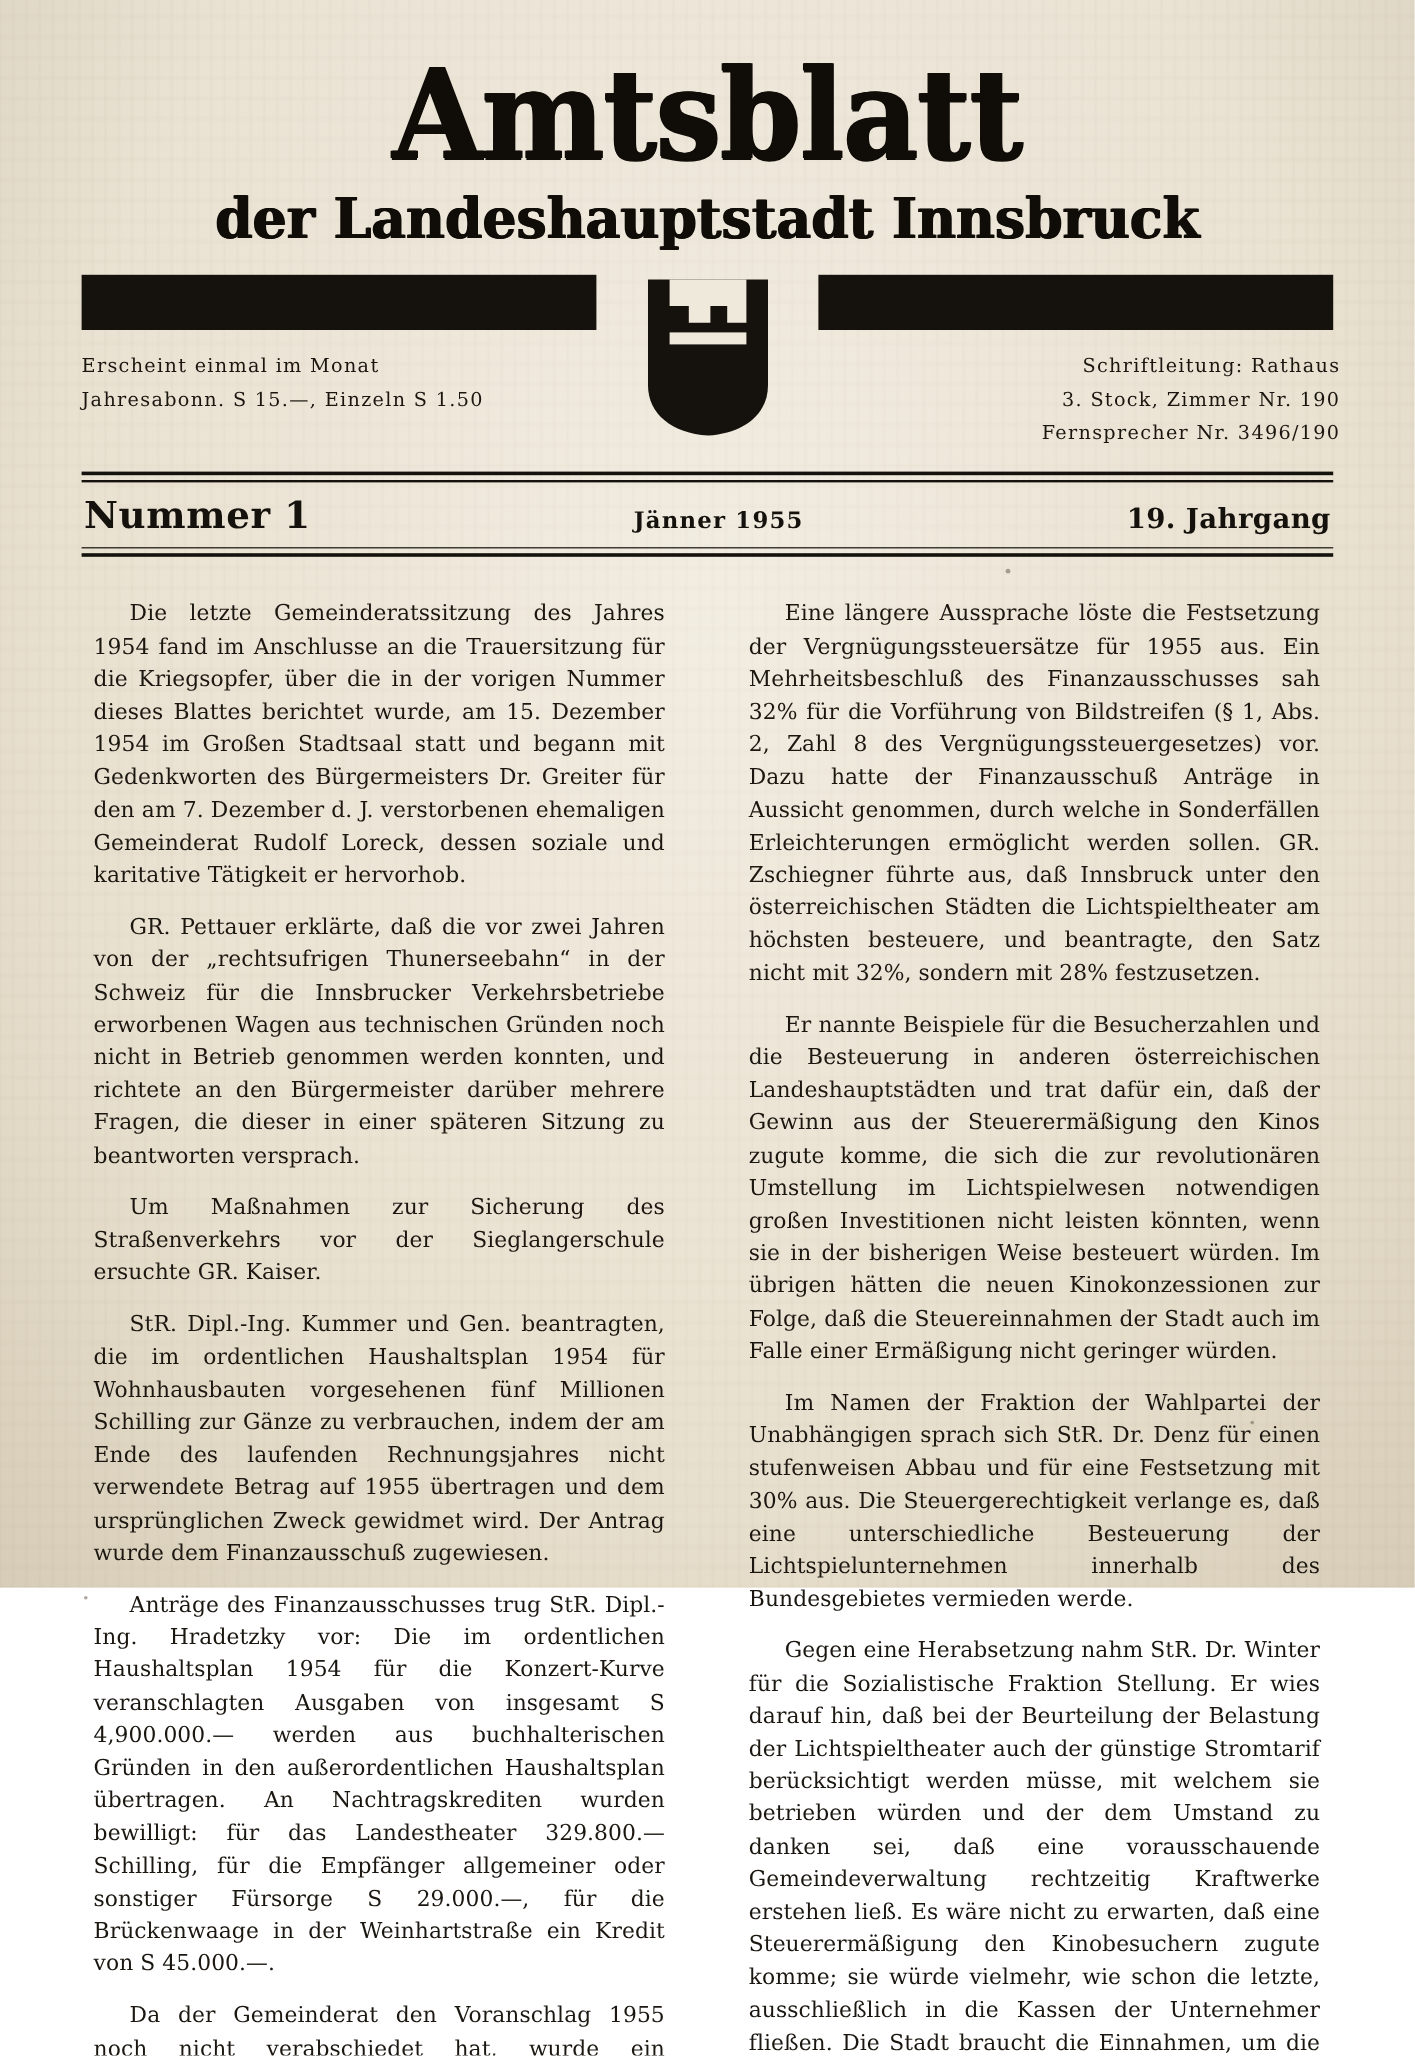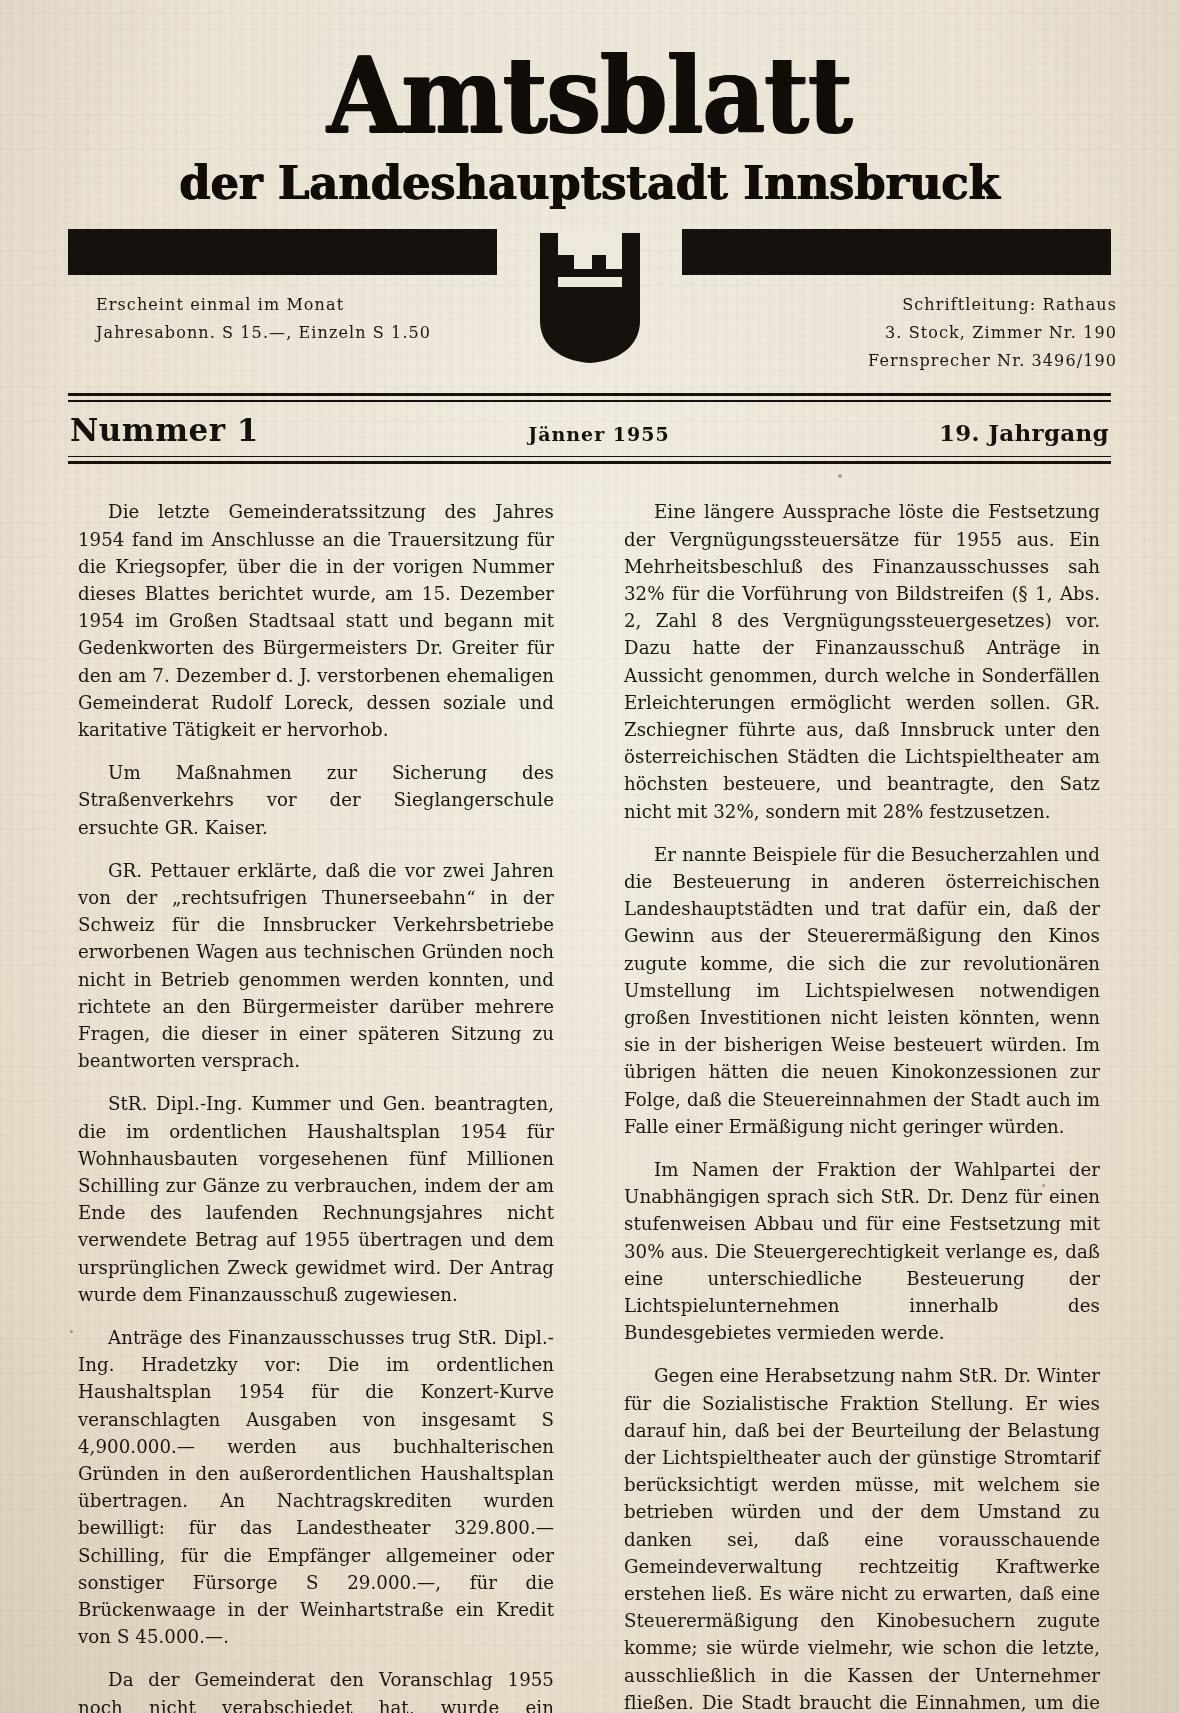--- a/index.html
+++ b/index.html
@@ -10,21 +10,21 @@
   body {
     width: 1179px;
     height: 1713px;
     overflow: hidden;
     font-family: "DejaVu Serif", serif;
     color: #15120d;
   }
   .page {
     position: relative;
     width: 1179px;
-    height: 1713px;
+    height: 1323px;
     background: linear-gradient(180deg, #efe9dc 0%, #eee7d8 40%, #ece5d5 100%);
     box-sizing: border-box;
   }
   
   .page::before {
     content: "";
     position: absolute;
     inset: 0;
     background-image:
       repeating-linear-gradient(90deg, rgba(120,100,70,0.045) 0px, rgba(120,100,70,0.0) 2px, rgba(120,100,70,0.0) 9px, rgba(120,100,70,0.04) 11px),
@@ -99,21 +99,21 @@
   .imprint {
     display: flex;
     justify-content: space-between;
     margin-top: 16px;
     font-family: "DejaVu Serif", serif;
     font-size: 16px;
     line-height: 1.75;
     letter-spacing: 1.1px;
     color: #1a160f;
   }
-  .imprint-col { width: 430px; margin-left: 28px; }
+  .imprint-col { width: 430px; }
   .imprint-col.left { text-align: left; padding-left: 6px; }
   .imprint-col.right { text-align: right; padding-left: 26px; }
   .rules {
     margin-top: 18px;
   }
   .rule-thick {
     height: 3px;
     background: #15120d;
     margin: 0 6px;
   }
@@ -224,22 +224,22 @@
 
     <div class="rules rules-bottom">
       <div class="rule-thin"></div>
       <div class="rule-thick"></div>
     </div>
 
 
     <div class="columns">
       <div class="col">
         <p>Die letzte Gemeinderatssitzung des Jahres 1954 fand im Anschlusse an die Trauersitzung für die Kriegsopfer, über die in der vorigen Nummer dieses Blattes berichtet wurde, am 15. Dezember 1954 im Großen Stadtsaal statt und begann mit Gedenkworten des Bürgermeisters Dr. Greiter für den am 7. Dezember d. J. verstorbenen ehemaligen Gemeinderat Rudolf Loreck, dessen soziale und karitative Tätigkeit er hervorhob.</p>
+        <p>GR. Pettauer erklärte, daß die vor zwei Jahren von der „rechtsufrigen Thunerseebahn“ in der Schweiz für die Innsbrucker Verkehrsbetriebe erworbenen Wagen aus technischen Gründen noch nicht in Betrieb genommen werden konnten, und richtete an den Bürgermeister darüber mehrere Fragen, die dieser in einer späteren Sitzung zu beantworten versprach.</p>
         <p>Um Maßnahmen zur Sicherung des Straßenverkehrs vor der Sieglangerschule ersuchte GR. Kaiser.</p>
-        <p>GR. Pettauer erklärte, daß die vor zwei Jahren von der „rechtsufrigen Thunerseebahn“ in der Schweiz für die Innsbrucker Verkehrsbetriebe erworbenen Wagen aus technischen Gründen noch nicht in Betrieb genommen werden konnten, und richtete an den Bürgermeister darüber mehrere Fragen, die dieser in einer späteren Sitzung zu beantworten versprach.</p>
         <p>StR. Dipl.-Ing. Kummer und Gen. beantragten, die im ordentlichen Haushaltsplan 1954 für Wohnhausbauten vorgesehenen fünf Millionen Schilling zur Gänze zu verbrauchen, indem der am Ende des laufenden Rechnungsjahres nicht verwendete Betrag auf 1955 übertragen und dem ursprünglichen Zweck gewidmet wird. Der Antrag wurde dem Finanzausschuß zugewiesen.</p>
         <p>Anträge des Finanzausschusses trug StR. Dipl.-Ing. Hradetzky vor: Die im ordentlichen Haushaltsplan 1954 für die Konzert-Kurve veranschlagten Ausgaben von insgesamt S 4,900.000.— werden aus buchhalterischen Gründen in den außerordentlichen Haushaltsplan übertragen. An Nachtragskrediten wurden bewilligt: für das Landestheater 329.800.— Schilling, für die Empfänger allgemeiner oder sonstiger Fürsorge S 29.000.—, für die Brückenwaage in der Weinhartstraße ein Kredit von S 45.000.—.</p>
         <p>Da der Gemeinderat den Voranschlag 1955 noch nicht verabschiedet hat, wurde ein Budgetprovisorium bis 1. März 1955 beschlossen, indem der Bürgermeister ermächtigt wurde, bis zur Festsetzung des Voranschlages 1955, spätestens bis 1. März 1955, alle notwendigen Ausgaben zu leisten und die Abgaben im bisherigen Ausmaß gegen nachträgliche Anrechnung auf die im Gemeinderat beschlossenen Abgaben weiter einzuheben.</p>
       </div>
       <div class="col">
         <p>Eine längere Aussprache löste die Festsetzung der Vergnügungssteuersätze für 1955 aus. Ein Mehrheitsbeschluß des Finanzausschusses sah 32% für die Vorführung von Bildstreifen (§ 1, Abs. 2, Zahl 8 des Vergnügungssteuergesetzes) vor. Dazu hatte der Finanzausschuß Anträge in Aussicht genommen, durch welche in Sonderfällen Erleichterungen ermöglicht werden sollen. GR. Zschiegner führte aus, daß Innsbruck unter den österreichischen Städten die Lichtspieltheater am höchsten besteuere, und beantragte, den Satz nicht mit 32%, sondern mit 28% festzusetzen.</p>
         <p>Er nannte Beispiele für die Besucherzahlen und die Besteuerung in anderen österreichischen Landeshauptstädten und trat dafür ein, daß der Gewinn aus der Steuerermäßigung den Kinos zugute komme, die sich die zur revolutionären Umstellung im Lichtspielwesen notwendigen großen Investitionen nicht leisten könnten, wenn sie in der bisherigen Weise besteuert würden. Im übrigen hätten die neuen Kinokonzessionen zur Folge, daß die Steuereinnahmen der Stadt auch im Falle einer Ermäßigung nicht geringer würden.</p>
         <p>Im Namen der Fraktion der Wahlpartei der Unabhängigen sprach sich StR. Dr. Denz für einen stufenweisen Abbau und für eine Festsetzung mit 30% aus. Die Steuergerechtigkeit verlange es, daß eine unterschiedliche Besteuerung der Lichtspielunternehmen innerhalb des Bundesgebietes vermieden werde.</p>
         <p>Gegen eine Herabsetzung nahm StR. Dr. Winter für die Sozialistische Fraktion Stellung. Er wies darauf hin, daß bei der Beurteilung der Belastung der Lichtspieltheater auch der günstige Stromtarif berücksichtigt werden müsse, mit welchem sie betrieben würden und der dem Umstand zu danken sei, daß eine vorausschauende Gemeindeverwaltung rechtzeitig Kraftwerke erstehen ließ. Es wäre nicht zu erwarten, daß eine Steuerermäßigung den Kinobesuchern zugute komme; sie würde vielmehr, wie schon die letzte, ausschließlich in die Kassen der Unternehmer fließen. Die Stadt braucht die Einnahmen, um die großen Aufgaben, die ihr gestellt sind, erfüllen zu können. Daher wäre der Antrag, die Steuer mit 32% festzusetzen, nicht ungerecht. Die Sozialistische Fraktion stimme nur deshalb nicht für einen höheren Satz, weil keine Aussicht wäre, daß er von der Aufsichtsbehörde genehmigt würde.</p>
       </div>

